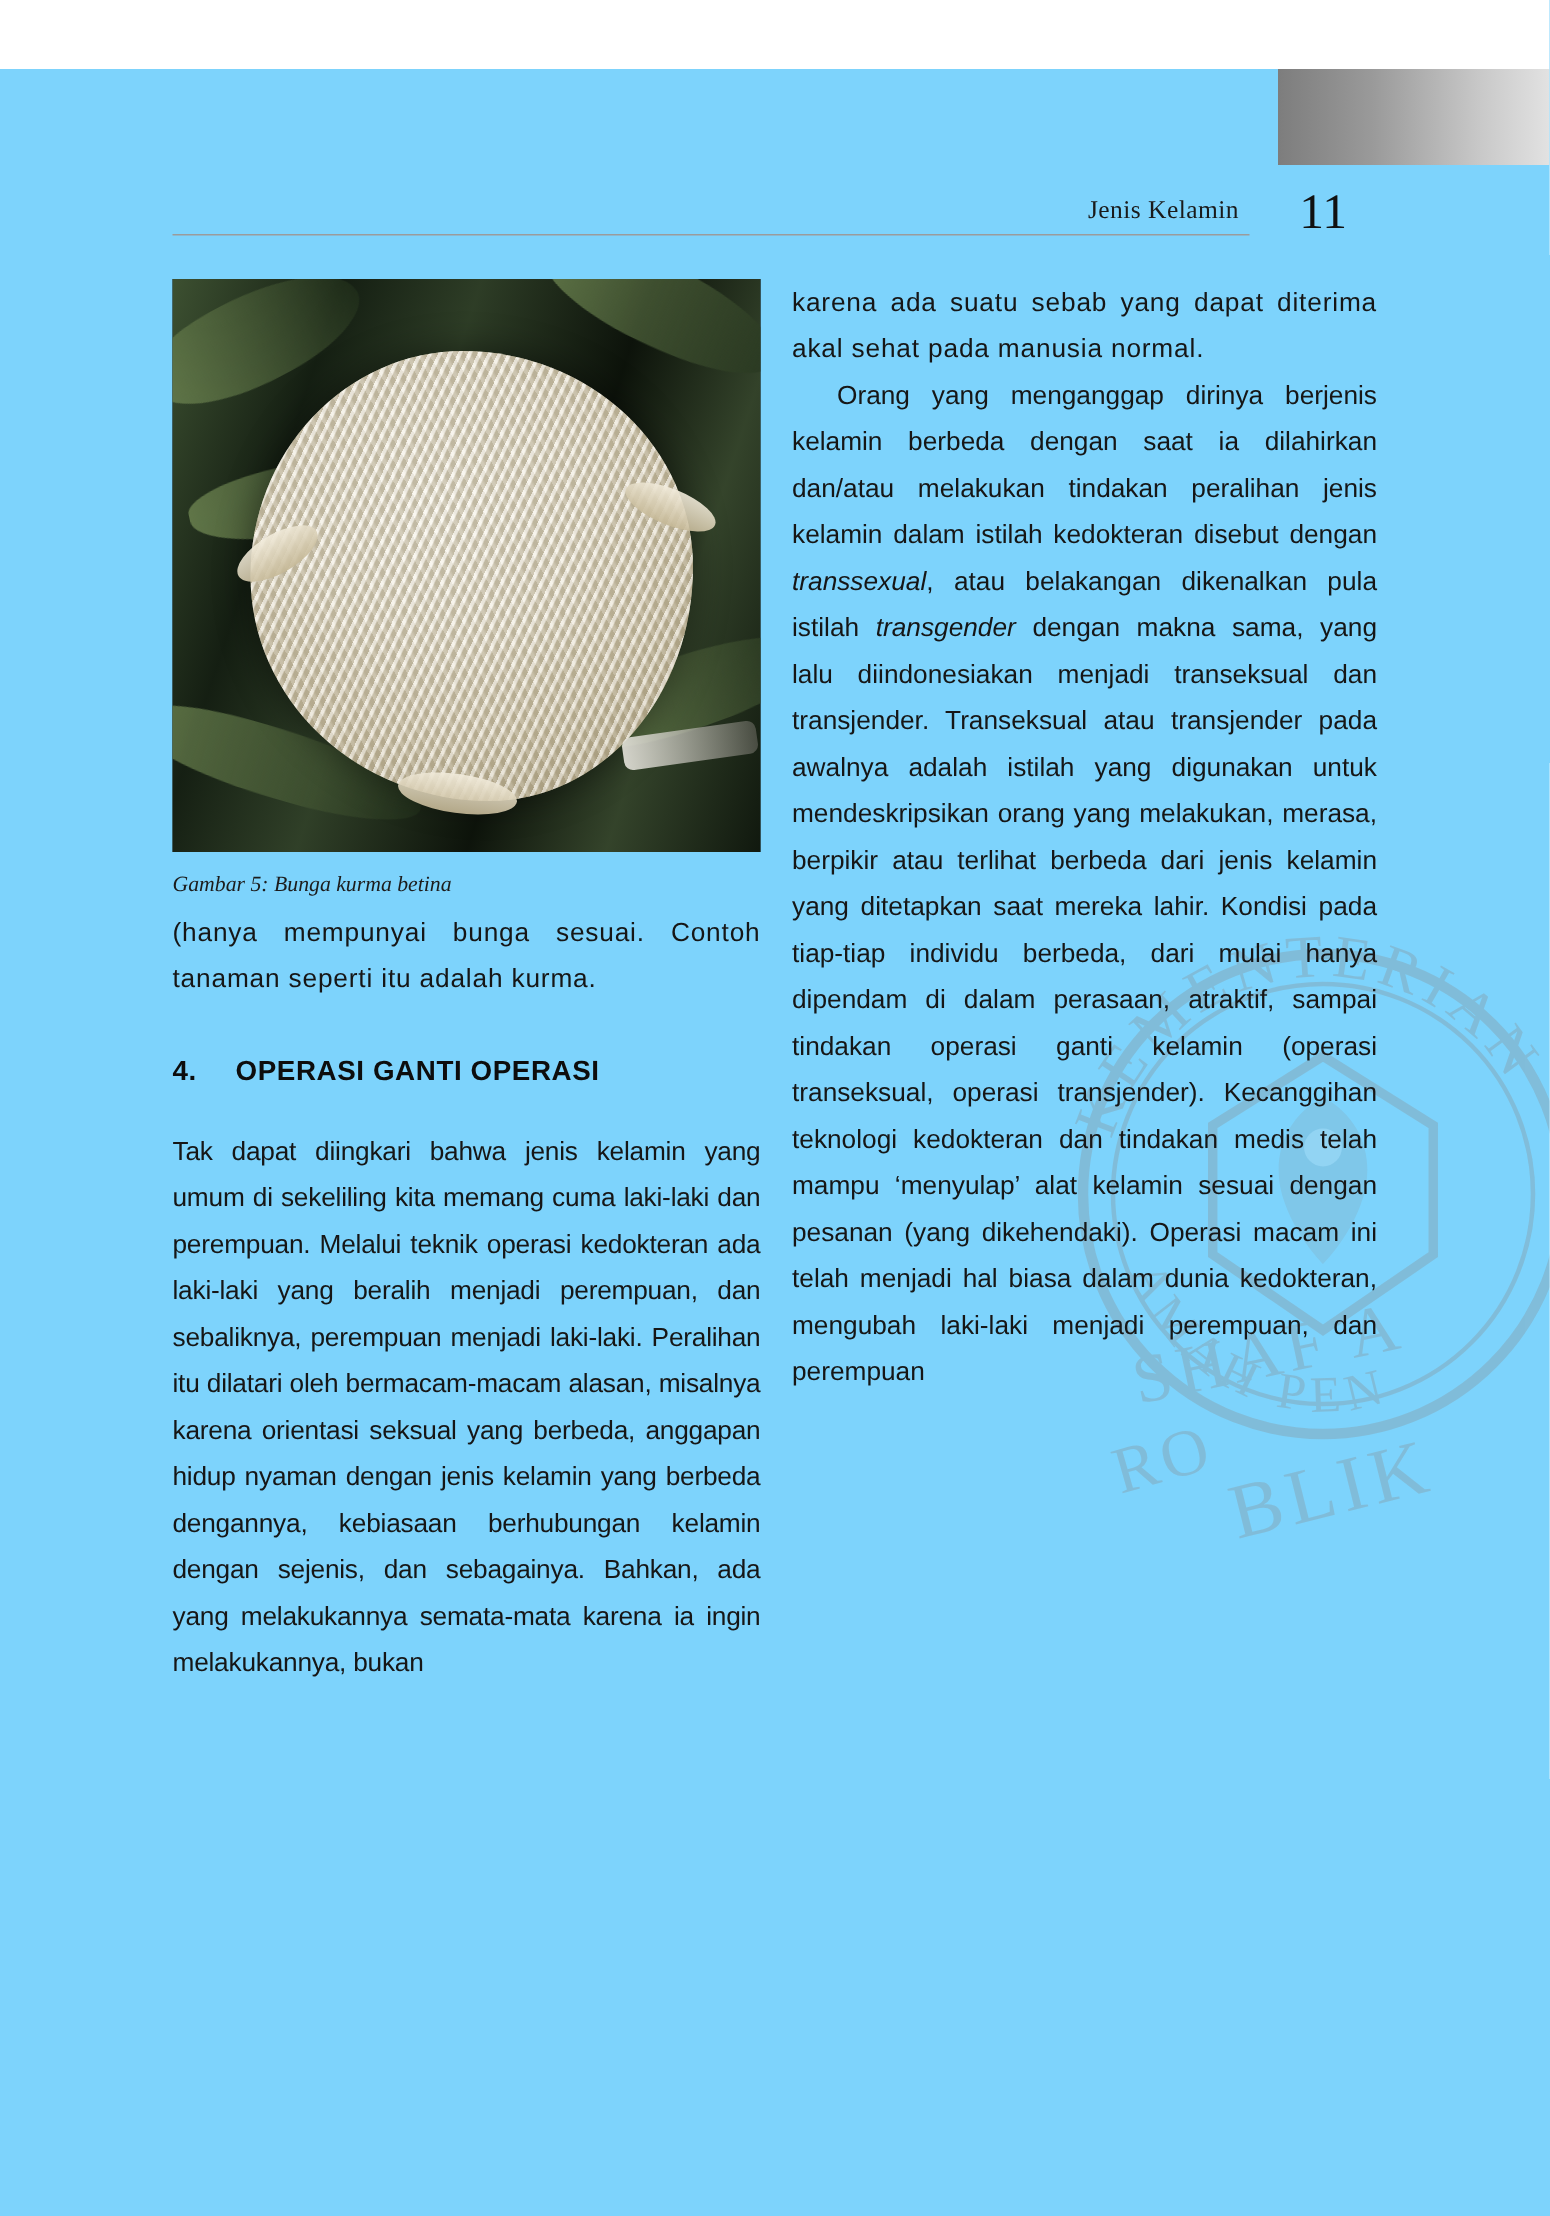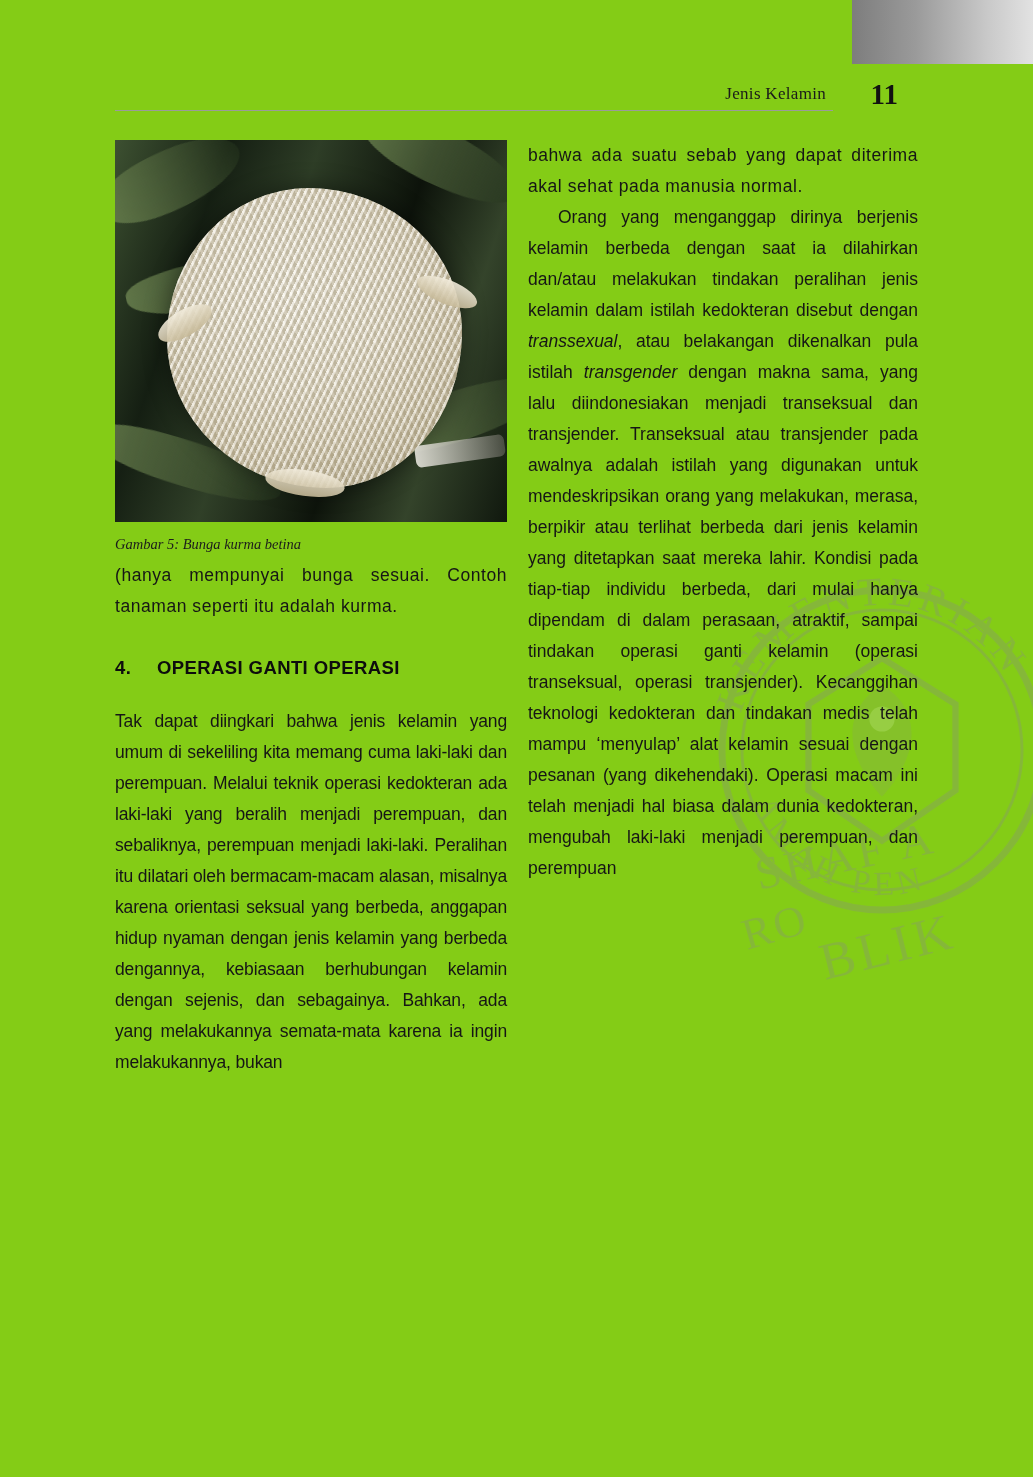--- a/index.html
+++ b/index.html
@@ -12,21 +12,22 @@
     background: #ffffff;
     font-family: "Liberation Sans", sans-serif;
     position: relative;
     overflow: hidden;
   }
 
   
   .page {
     position: absolute;
     inset: 0;
-    background: #84cc16;
+    background: #7dd3fc;
+    margin-top: 46px;
   }
 
   
   .edge-tab {
     position: absolute;
     top: 0;
     right: 0;
     width: 181px;
     height: 64px;
     background: linear-gradient(to right, #7d7d7d 0%, #9a9a9a 35%, #c9c9c9 75%, #e2e2e2 100%);
@@ -47,22 +48,22 @@
     font-family: "Liberation Serif", serif;
     font-size: 17px;
     color: #1a1a1a;
     letter-spacing: 0.3px;
   }
   .header-pageno {
     position: absolute;
     right: 20px;
     top: 0px;
     font-family: "Liberation Serif", serif;
-    font-size: 29px;
-    font-weight: bold;
+    font-size: 33px;
+    font-weight: normal;
     color: #111111;
   }
   .header-rule {
     position: absolute;
     left: 0;
     top: 32px;
     width: 718px;
     height: 1px;
     background: #9b9b9b;
   }
@@ -259,17 +260,17 @@
 
     <h2 class="heading">
       <span class="num">4.</span>
       <span class="l2">OPERASI GANTI OPERASI</span>
     </h2>
 
     <p class="tight">Tak dapat diingkari bahwa jenis kelamin yang umum di sekeliling kita memang cuma laki-laki dan perempuan. Melalui teknik operasi kedokteran ada laki-laki yang beralih menjadi perempuan, dan sebaliknya, perempuan menjadi laki-laki. Peralihan itu dilatari oleh bermacam-macam alasan, misalnya karena orientasi seksual yang berbeda, anggapan hidup nyaman dengan jenis kelamin yang berbeda dengannya, kebiasaan berhubungan kelamin dengan sejenis, dan sebagainya. Bahkan, ada yang melakukannya semata-mata karena ia ingin melakukannya, bukan</p>
   </div>
 
   <div class="col col-right">
-    <p class="loose">bahwa ada suatu sebab yang dapat diterima akal sehat pada manusia normal.</p>
+    <p class="loose">karena ada suatu sebab yang dapat diterima akal sehat pada manusia normal.</p>
     <p class="p-indent"><span>Orang yang menganggap dirinya berjenis kelamin berbeda dengan saat ia dilahirkan dan/atau melakukan tindakan peralihan jenis kelamin dalam istilah kedokteran disebut dengan </span><i>transsexual</i><span>, atau belakangan dikenalkan pula istilah </span><i>transgender</i><span> dengan makna sama, yang lalu diindonesiakan menjadi transeksual dan transjender. Transeksual atau transjender pada awalnya adalah istilah yang digunakan untuk mendeskripsikan orang yang melakukan, merasa, berpikir atau terlihat berbeda dari jenis kelamin yang ditetapkan saat mereka lahir. Kondisi pada tiap-tiap individu berbeda, dari mulai hanya dipendam di dalam perasaan, atraktif, sampai tindakan operasi ganti kelamin (operasi transeksual, operasi transjender). Kecanggihan teknologi kedokteran dan tindakan medis telah mampu ‘menyulap’ alat kelamin sesuai dengan pesanan (yang dikehendaki). Operasi macam ini telah menjadi hal biasa dalam dunia kedokteran, mengubah laki-laki menjadi perempuan, dan perempuan</span></p>
   </div>
 
 </div>
 
 </body></html>

